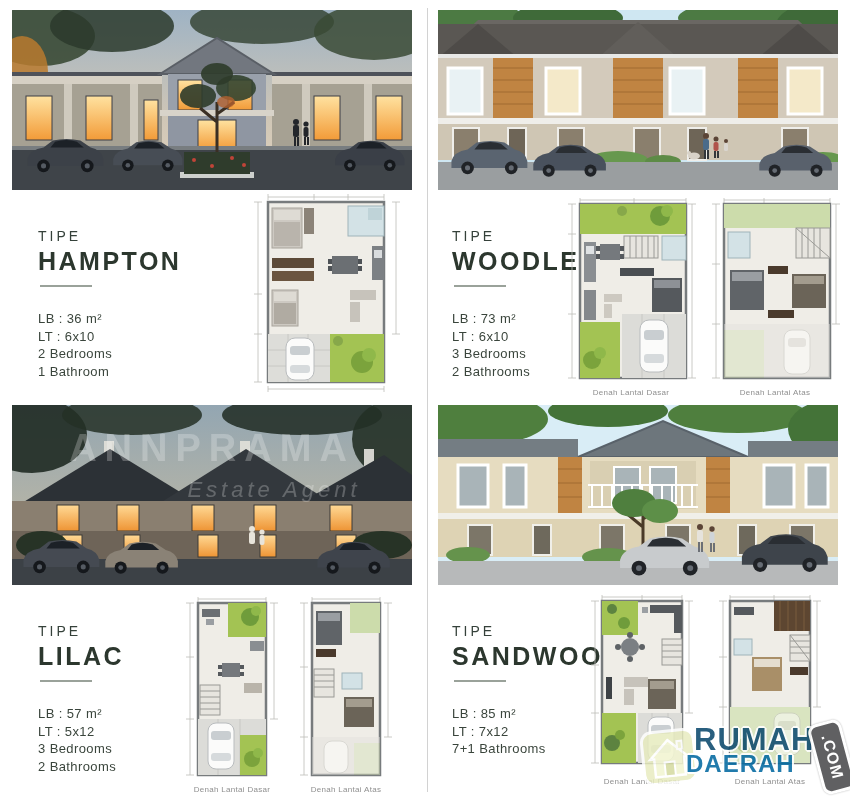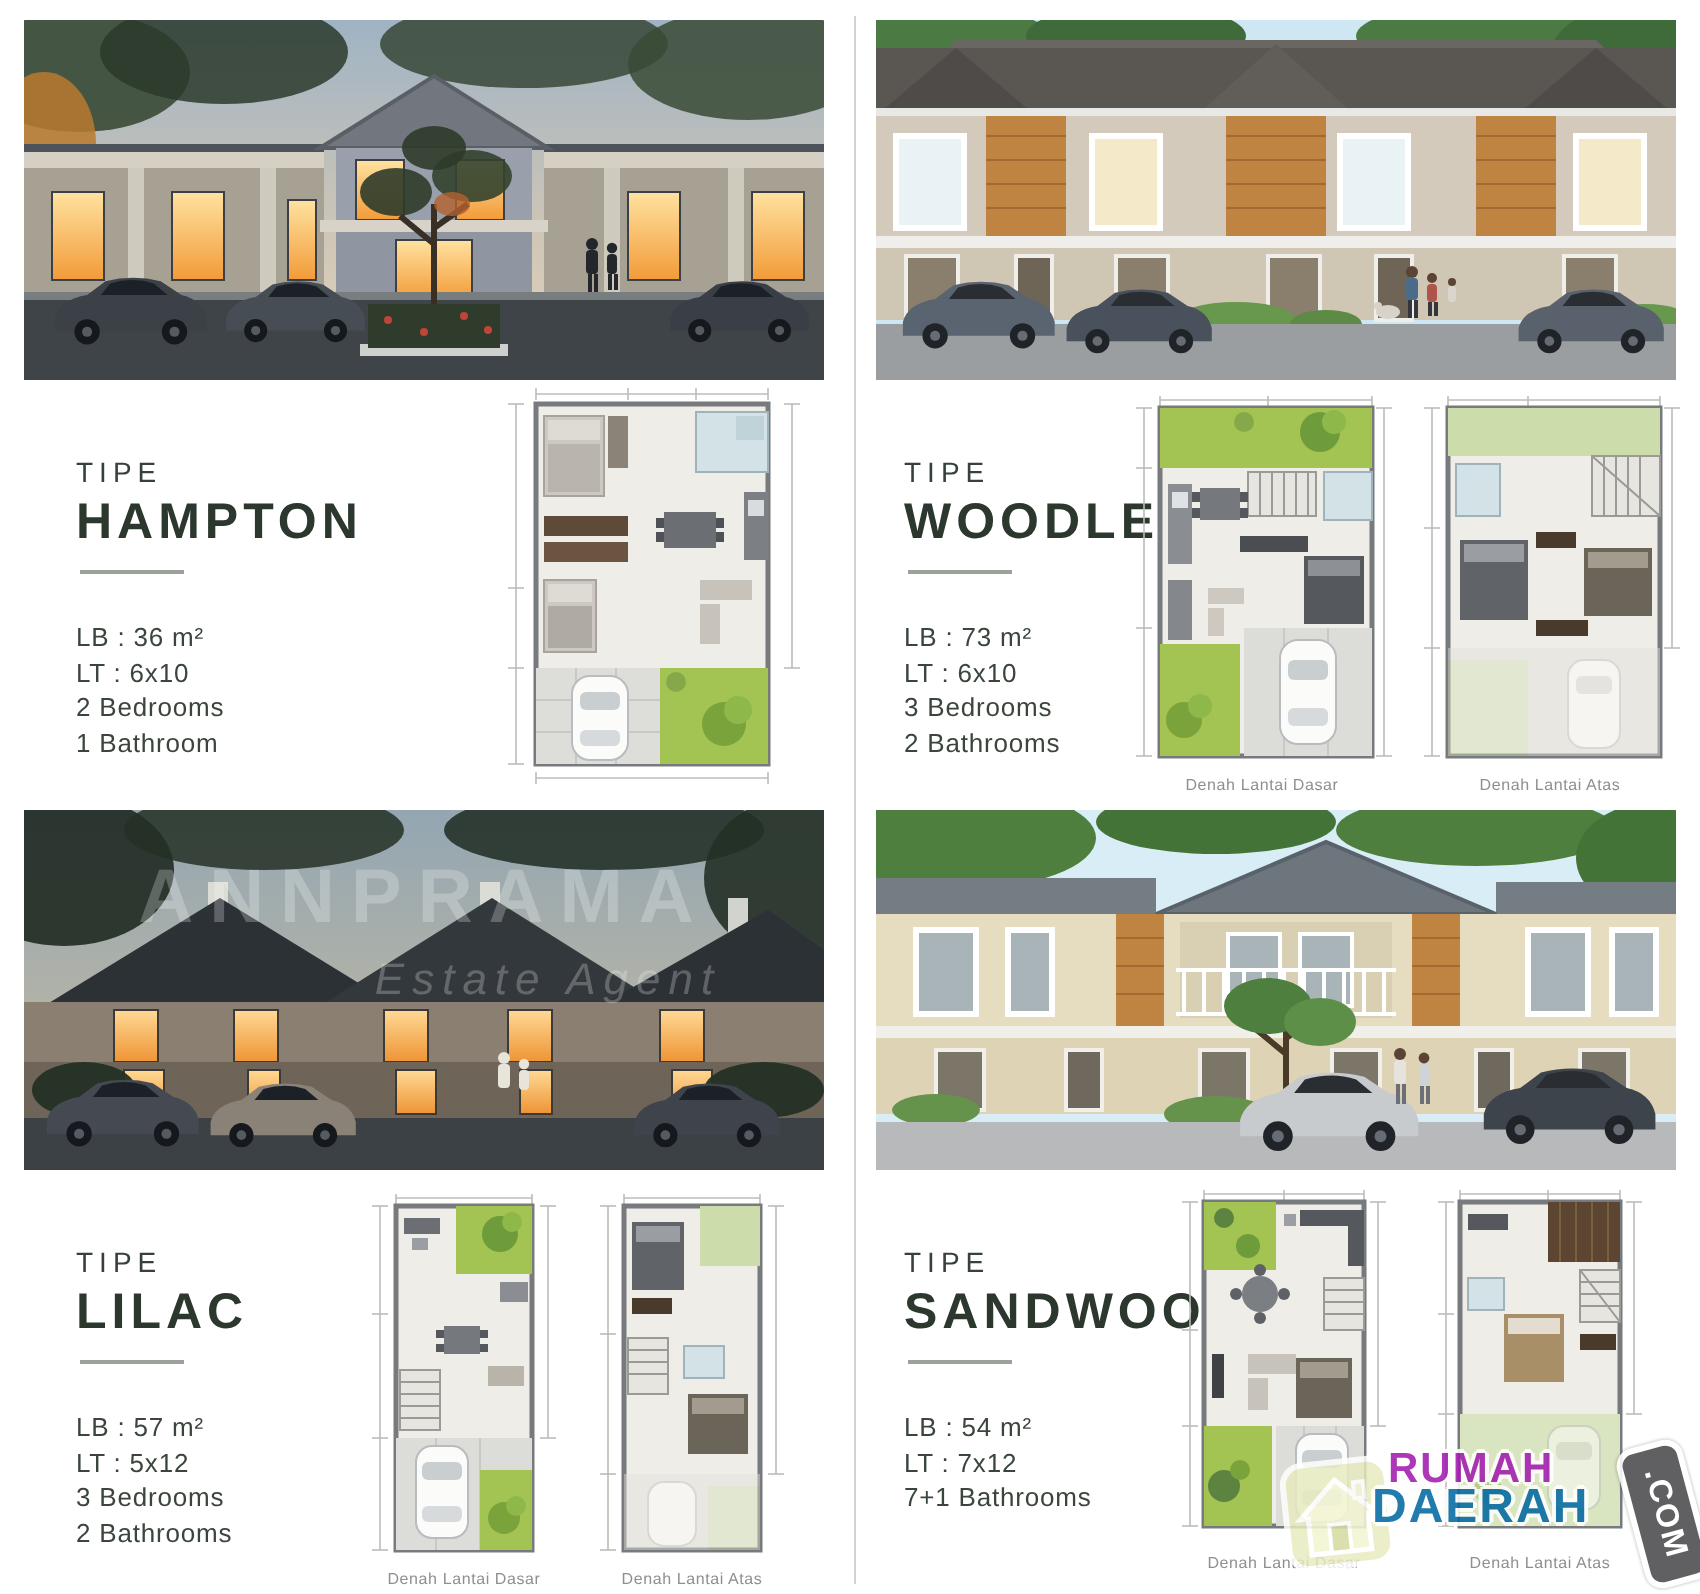--- a/index.html
+++ b/index.html
@@ -18,21 +18,21 @@
   .plans{position:absolute;display:flex;}
   .plan{display:flex;flex-direction:column;align-items:center;}
   .caption{font-size:8px;color:#8f8f8f;margin-top:4px;letter-spacing:.3px;white-space:nowrap;}
   .vline{position:absolute;left:427px;top:8px;height:784px;width:1px;background:#d2d2d2;}
   
   .brand{position:absolute;left:640px;top:724px;width:212px;height:72px;opacity:.88;}
   .brand .tile{position:absolute;left:0;top:4px;transform:rotate(-6deg);}
   .brand .words{position:absolute;left:54px;top:0;}
   .bw{font-weight:bold;letter-spacing:1px;line-height:1;
       text-shadow:-2px 0 #fff,2px 0 #fff,0 -2px #fff,0 2px #fff,-1px -1px #fff,1px -1px #fff,-1px 1px #fff,1px 1px #fff;}
-  .bw1{font-size:21px;color:#a21caf;}
+  .bw1{font-size:31px;color:#0c4a6e;}
   .bw2{font-size:24px;color:#0369a1;margin:-3px 0 0 -8px;}
   .badge{position:absolute;left:156px;top:16px;width:66px;height:28px;background:#4b4b4d;
          border:3px solid #ffffff;border-radius:9px;transform:rotate(75deg);
          display:flex;align-items:center;justify-content:center;
          color:#ffffff;font-weight:bold;font-size:16px;letter-spacing:1px;
          box-shadow:0 0 2px rgba(0,0,0,.35);}
 </style>
 </head>
 <body>
 
@@ -633,21 +633,21 @@
         <rect x="272" y="138" width="2" height="9" fill="#6c7076"></rect>
         <rect x="275" y="138" width="2" height="9" fill="#6c7076"></rect>
     </g>
   </svg>
 
   <div class="info">
     <div class="tipe">TIPE</div>
     <div class="name">SANDWOOD</div>
     <div class="divider"></div>
     <div class="specs">
-      <div>LB : 54 m²</div>
+      <div>LB : 85 m²</div>
       <div>LT : 7x12</div>
       <div>7+1 Bathrooms</div>
     </div>
   </div>
 
   <div class="plans" style="left:152px;top:190px;gap:24px;">
     <div class="plan">
       <svg width="104" height="178" viewBox="0 0 104 178">
         <g stroke="#bcbcb8" stroke-width=".8">
           <line x1="5" y1="6" x2="5" y2="168"></line>

